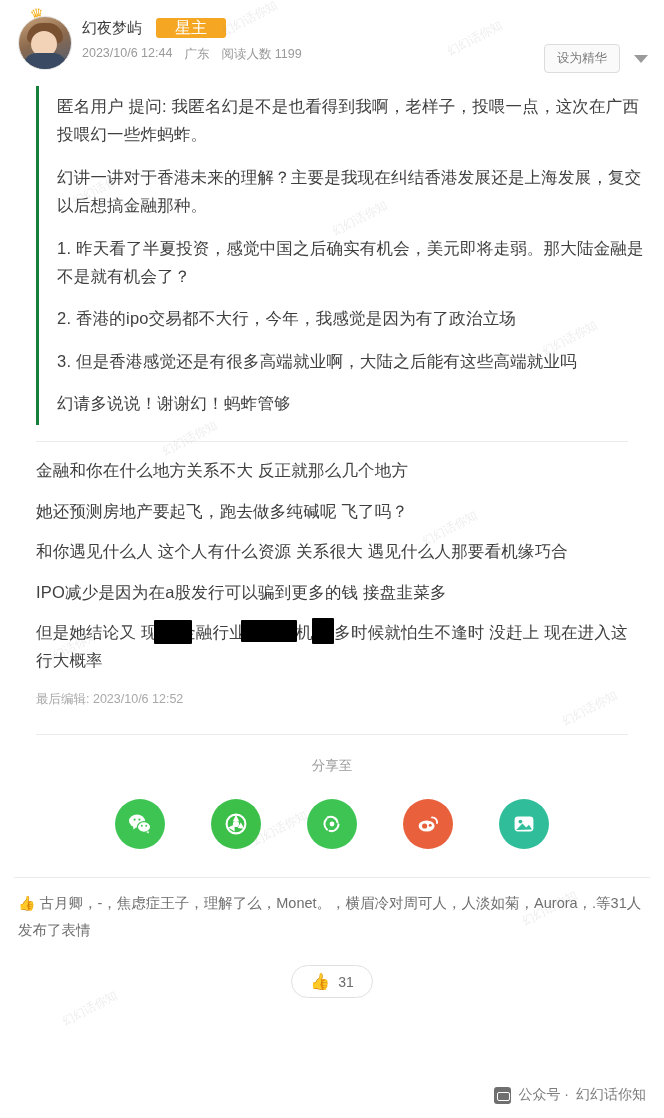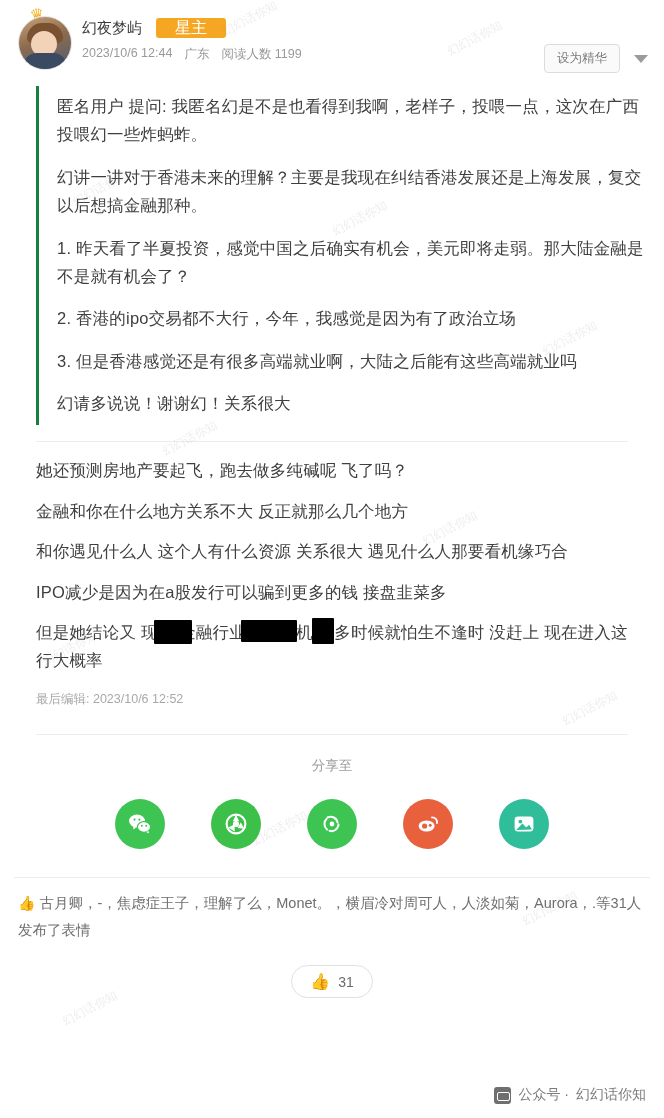--- a/index.html
+++ b/index.html
@@ -326,28 +326,28 @@
       <span class="chev"></span>
     </div>
   </div>
 
   <div class="quote-block">
     <p>匿名用户 提问: 我匿名幻是不是也看得到我啊，老样子，投喂一点，这次在广西投喂幻一些炸蚂蚱。</p>
     <p>幻讲一讲对于香港未来的理解？主要是我现在纠结香港发展还是上海发展，复交以后想搞金融那种。</p>
     <p>1. 昨天看了半夏投资，感觉中国之后确实有机会，美元即将走弱。那大陆金融是不是就有机会了？</p>
     <p>2. 香港的ipo交易都不大行，今年，我感觉是因为有了政治立场</p>
     <p>3. 但是香港感觉还是有很多高端就业啊，大陆之后能有这些高端就业吗</p>
-    <p>幻请多说说！谢谢幻！关系很大</p>
+    <p>幻请多说说！谢谢幻！蚂蚱管够</p>
   </div>
 
   <div class="divider"></div>
 
   <div class="body-block">
+    <p>金融和你在什么地方关系不大 反正就那么几个地方</p>
     <p>她还预测房地产要起飞，跑去做多纯碱呢 飞了吗？</p>
-    <p>金融和你在什么地方关系不大 反正就那么几个地方</p>
     <p>和你遇见什么人 这个人有什么资源 关系很大 遇见什么人那要看机缘巧合</p>
     <p>IPO减少是因为在a股发行可以骗到更多的钱 接盘韭菜多</p>
     <p>
       <span>但是她结论又 现在 金融行业的好时机 很多时候就怕生不逢时 没赶上 现在进入这行大概率</span>
       <span class="redact r1"></span>
       <span class="redact r2"></span>
       <span class="redact r3"></span>
     </p>
   </div>
 

